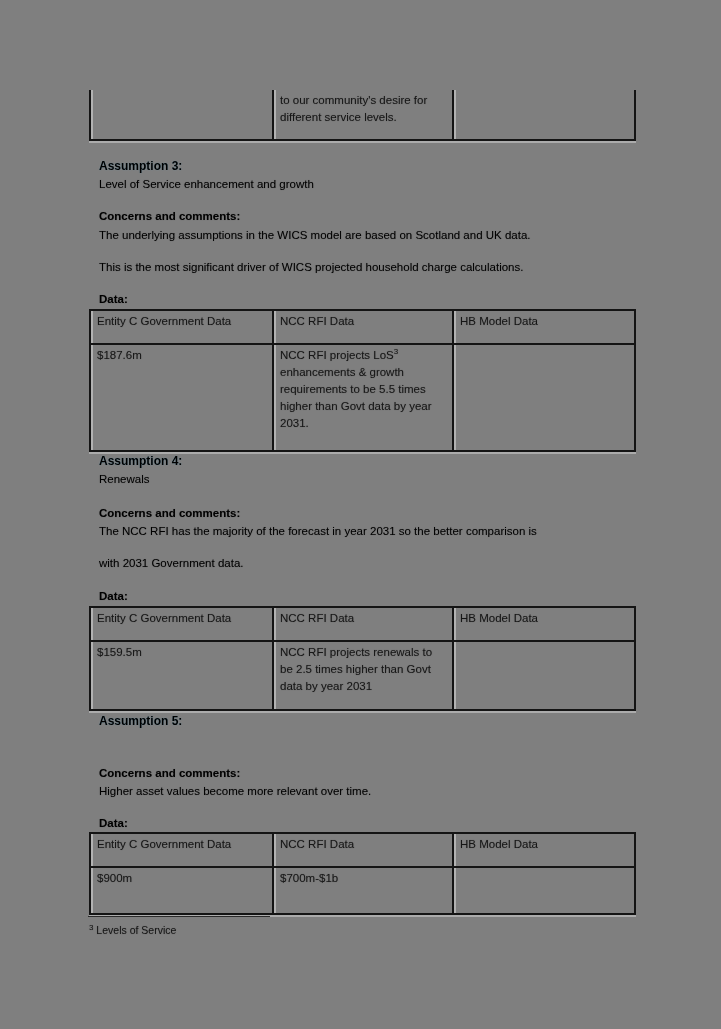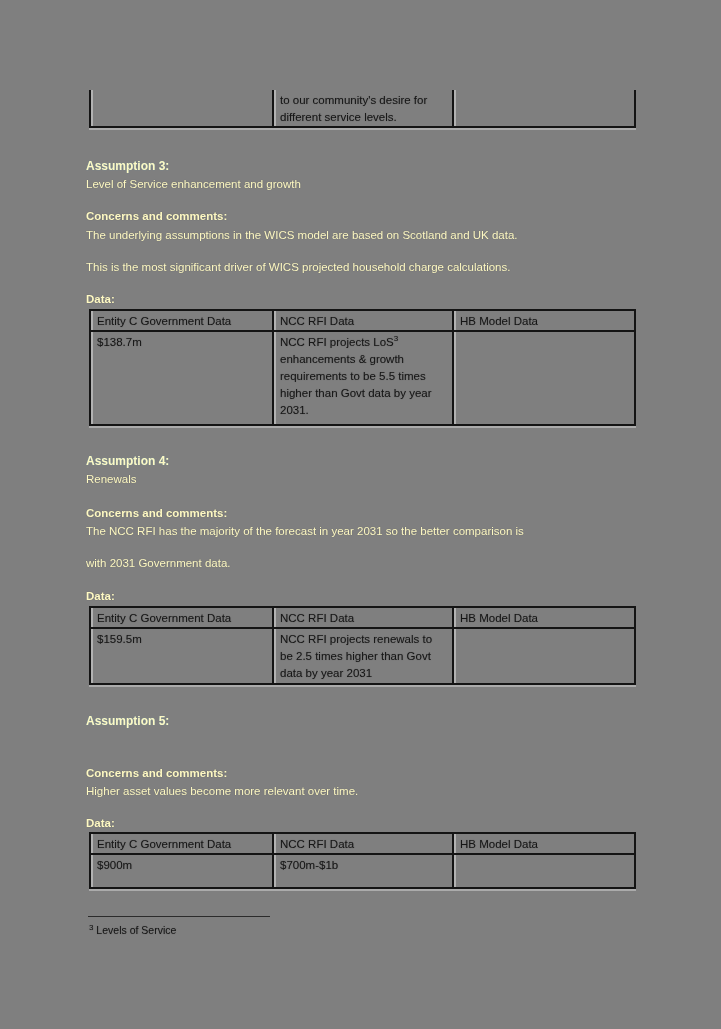--- a/index.html
+++ b/index.html
@@ -11,45 +11,45 @@
     position: relative;
     width: 721px;
     height: 1029px;
     background: #7f7f7f;
     font-family: "Liberation Sans", sans-serif;
     color: #161616;
     overflow: hidden;
   }
   .line {
     position: absolute;
-    left: 86px;
+    left: 99px;
     width: 545px;
     font-size: 11.5px;
     line-height: 17px;
-    color: #fef9c3;
+    color: #000000;
     text-shadow: 0 0 1px rgba(30,30,30,0.35);
     white-space: nowrap;
   }
   .bold { font-weight: bold; }
   .blue {
     font-weight: bold;
     font-size: 12px;
     text-shadow: 0 0 1px rgba(70,170,220,0.45);
   }
   .doc-table {
     position: absolute;
     left: 89px;
     width: 545px;
     border-collapse: collapse;
     table-layout: fixed;
     box-shadow: 0 2px 0 rgba(255,255,255,0.35);
   }
   .doc-table th, .doc-table td {
     border: 2px solid #141414;
-    padding: 2px 6px 0 6px;
+    padding: 2px 6px 13px 6px;
     vertical-align: top;
     font-size: 11.5px;
     line-height: 17px;
     text-align: left;
     text-shadow: 0 0 1px rgba(30,30,30,0.35);
     box-shadow: inset 2px 0 0 rgba(255,255,255,0.4);
   }
   .doc-table th { font-weight: normal; height: 14px; margin-left: 12px; }
   .carryover { box-shadow: 0 2px 0 rgba(255,255,255,0.35); }
   .carryover td { border-top: none; height: 34px; }
@@ -110,21 +110,21 @@
       </colgroup>
     <thead>
       <tr>
         <th>Entity C Government Data</th>
         <th>NCC RFI Data</th>
         <th>HB Model Data</th>
       </tr>
     </thead>
     <tbody>
       <tr>
-        <td style="height:90px">$138.7m</td>
+        <td style="height:90px">$187.6m</td>
         <td><span>NCC RFI projects LoS</span><sup>3</sup><span> enhancements &amp; growth requirements to be 5.5 times higher than Govt data by year 2031.</span></td>
         <td></td>
       </tr>
     </tbody>
   </table>
 
   <div class="line blue" style="top:453px">Assumption 4:</div>
   <div class="line" style="top:471px">Renewals</div>
   <div class="line bold" style="top:505px">Concerns and comments:</div>
   <div class="line" style="top:523px">The NCC RFI has the majority of the forecast in year 2031 so the better comparison is</div>

